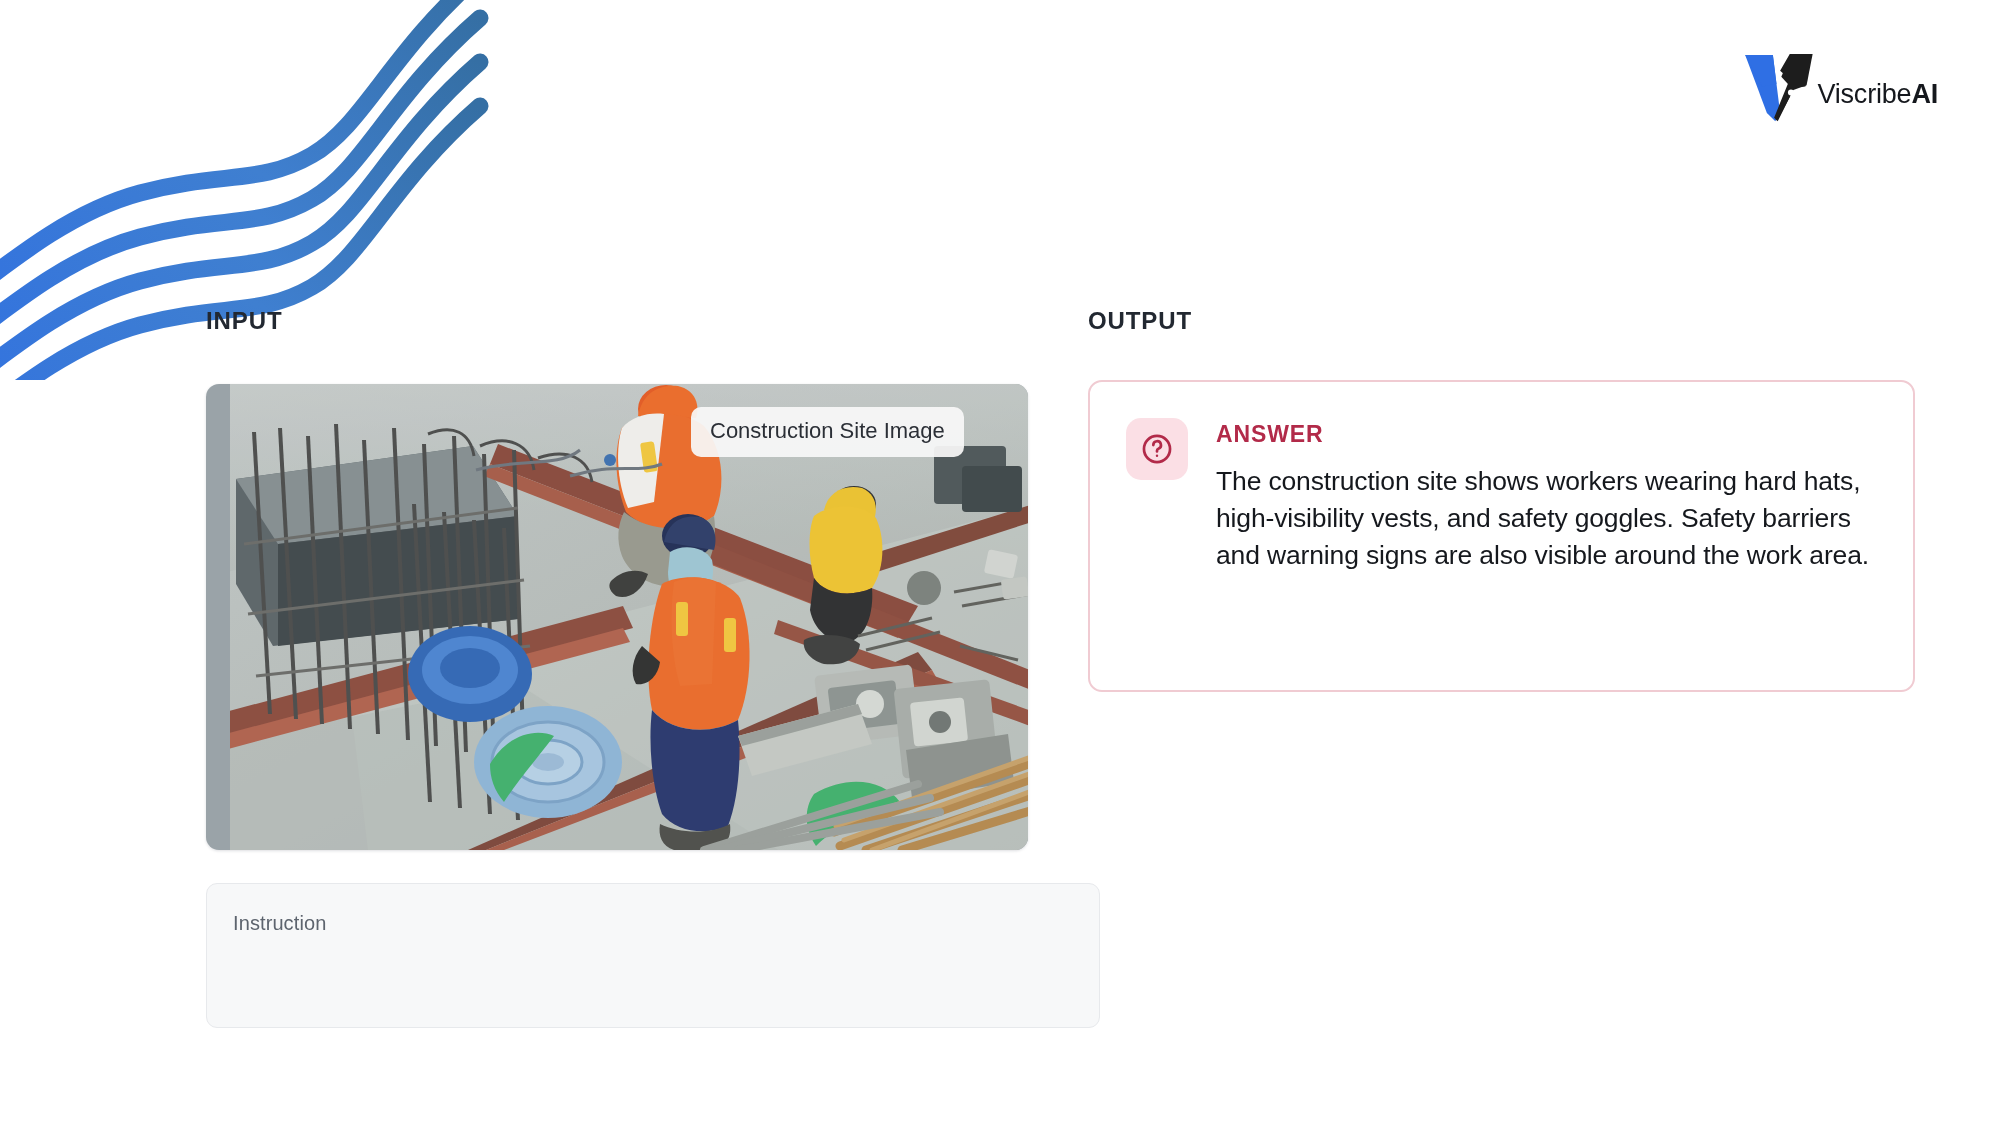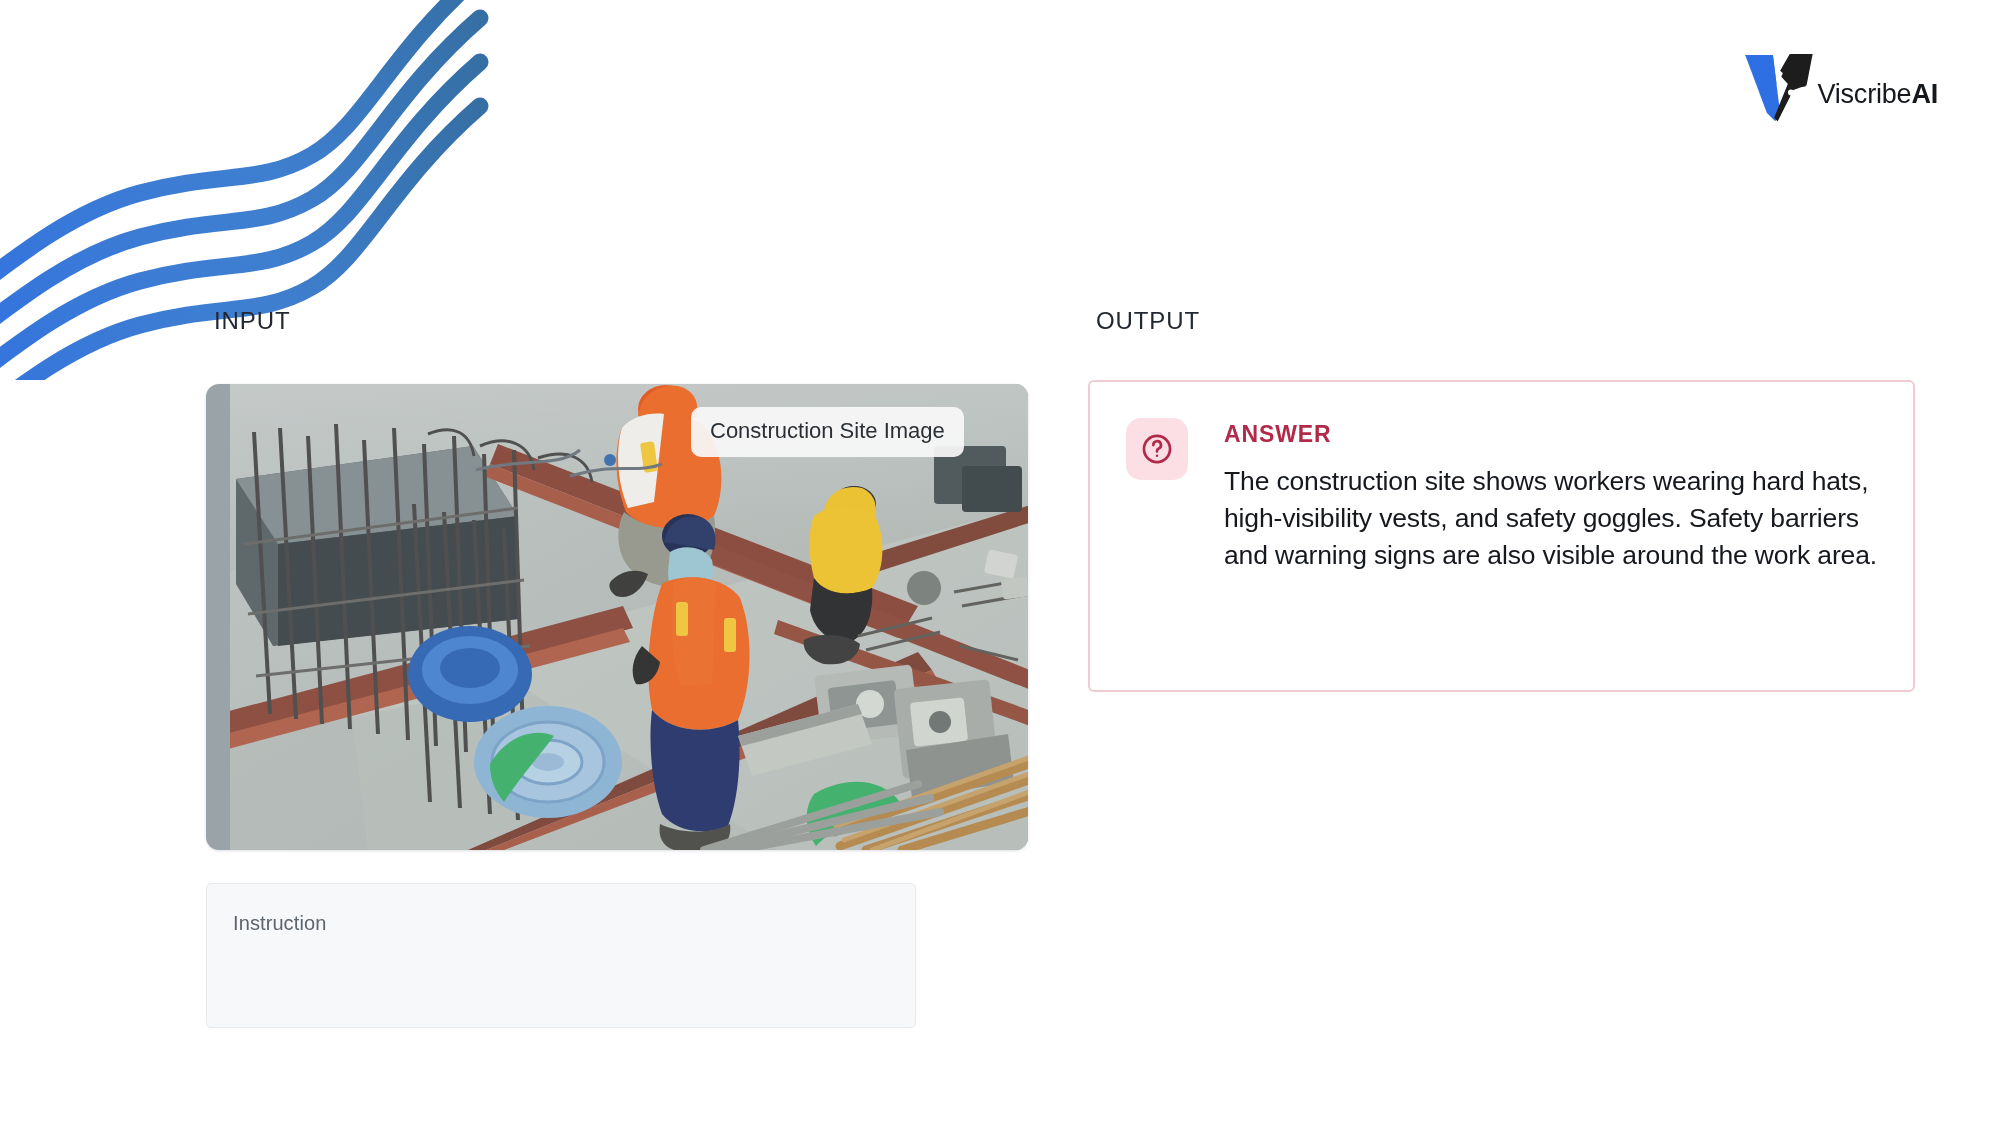--- a/index.html
+++ b/index.html
@@ -46,24 +46,23 @@
     letter-spacing: -0.2px;
     color: #15181d;
     white-space: nowrap;
   }
   .brand-word b { font-weight: 700; }
 
   
   .col-label {
     position: absolute;
     font-size: 24px;
-    font-weight: 400;
+    font-weight: 700;
     letter-spacing: 0.9px;
     color: #222831;
-    margin-left: 8px;
   }
   .label-input  { left: 206px;  top: 307px; }
   .label-output { left: 1088px; top: 307px; }
 
   
   .photo-frame {
     position: absolute;
     left: 206px;
     top: 384px;
     width: 822px;
@@ -86,25 +85,25 @@
     font-size: 22px;
     color: #2b2f36;
     white-space: nowrap;
   }
 
   
   .instruction-box {
     position: absolute;
     left: 206px;
     top: 883px;
-    width: 710px;
+    width: 894px;
     height: 145px;
     background: #f7f8f9;
     border: 1px solid #e7e9ec;
-    border-radius: 5px;
+    border-radius: 11px;
     padding: 28px 26px 0 26px;
   }
   .instruction-label {
     font-size: 20px;
     color: #5d646e;
     letter-spacing: .1px;
   }
   .instruction-value {
     margin-top: 19px;
     font-size: 26px;
@@ -114,24 +113,24 @@
 
   
   .answer-card {
     position: absolute;
     left: 1088px;
     top: 380px;
     width: 827px;
     height: 312px;
     background: #ffffff;
     border: 2px solid #f0cbd2;
-    border-radius: 6px;
+    border-radius: 14px;
     padding: 36px 34px 0 36px;
     display: flex;
-    gap: 36px;
+    gap: 28px;
   }
   .answer-icon {
     flex: 0 0 auto;
     width: 62px;
     height: 62px;
     border-radius: 15px;
     background: #fbdfe5;
     display: flex;
     align-items: center;
     justify-content: center;

